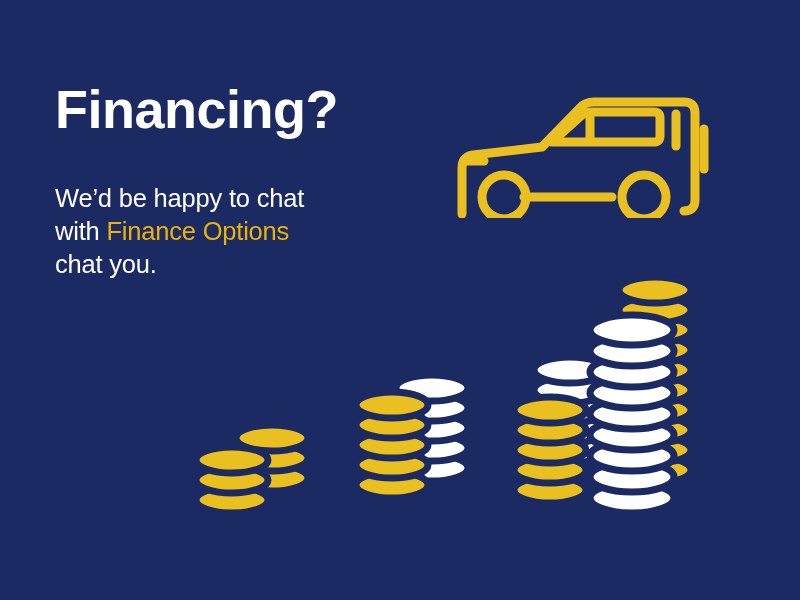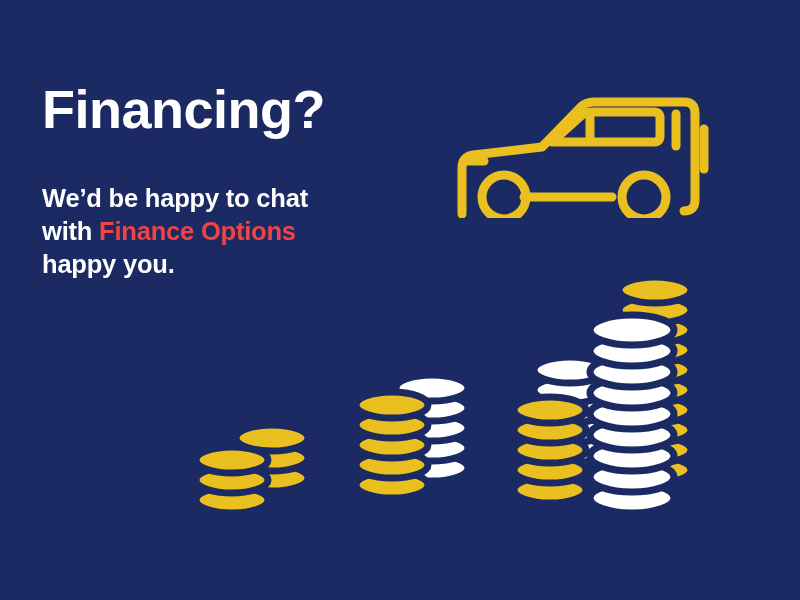--- a/index.html
+++ b/index.html
@@ -14,36 +14,36 @@
     position:relative;
     width:800px;
     height:600px;
     background:#1c2a63;
     overflow:hidden;
   }
 
   
   #text-block {
     position:absolute;
-    left:42px;
+    left:55px;
     top:82px;
     width:360px;
   }
   #headline {
     font-size:54px;
     font-weight:bold;
     color:#ffffff;
     letter-spacing:-0.5px;
     line-height:1.0;
     white-space:nowrap;
   }
   #subcopy {
     margin-top:46px;
     font-size:25.5px;
-    font-weight:bold;
+    font-weight:normal;
     color:#ffffff;
     line-height:1.30;
     letter-spacing:-0.2px;
   }
   #subcopy .hl { color:#d9bb3e; }
 
   
   #car-icon {
     position:absolute;
     left:448px;
@@ -66,22 +66,22 @@
 <body>
 
 <div id="slide" style="background: rgb(28, 42, 99);">
 
   <div id="text-block">
 
     <div id="headline">Financing?</div>
 
     <div id="subcopy">
       <div>We’d be happy to chat</div>
-      <div><span>with </span><span class="hl" style="color: #ef4444;">Finance Options</span></div>
-      <div>happy you.</div>
+      <div><span>with </span><span class="hl" style="color: #eab308;">Finance Options</span></div>
+      <div>chat you.</div>
     </div>
   </div>
 
   <div id="car-icon">
     <svg viewBox="0 0 264 134" width="264" height="134" fill="none" stroke="#e9c01f" stroke-width="9" stroke-linecap="round" stroke-linejoin="round">
 
       <path d="M 14 130
                L 14 84
                Q 14 73 25 71
                L 94 63

